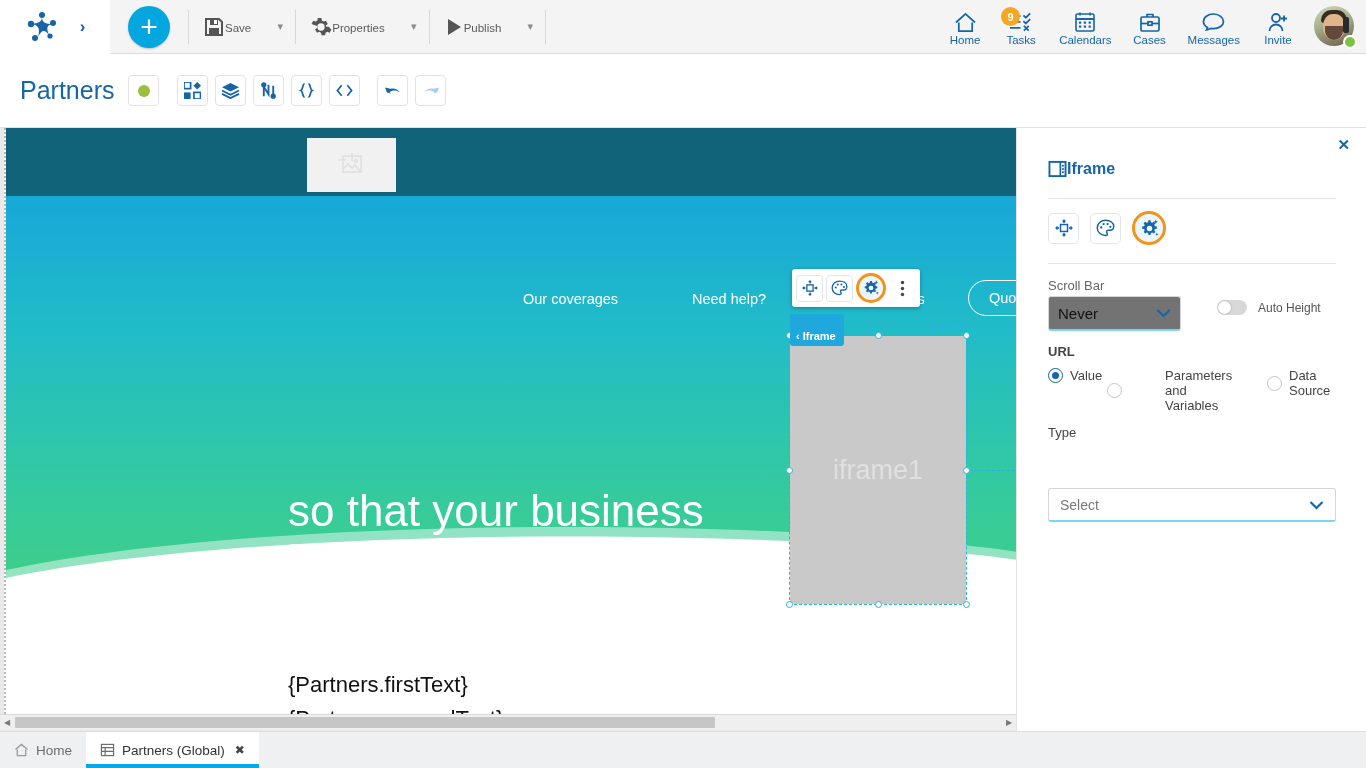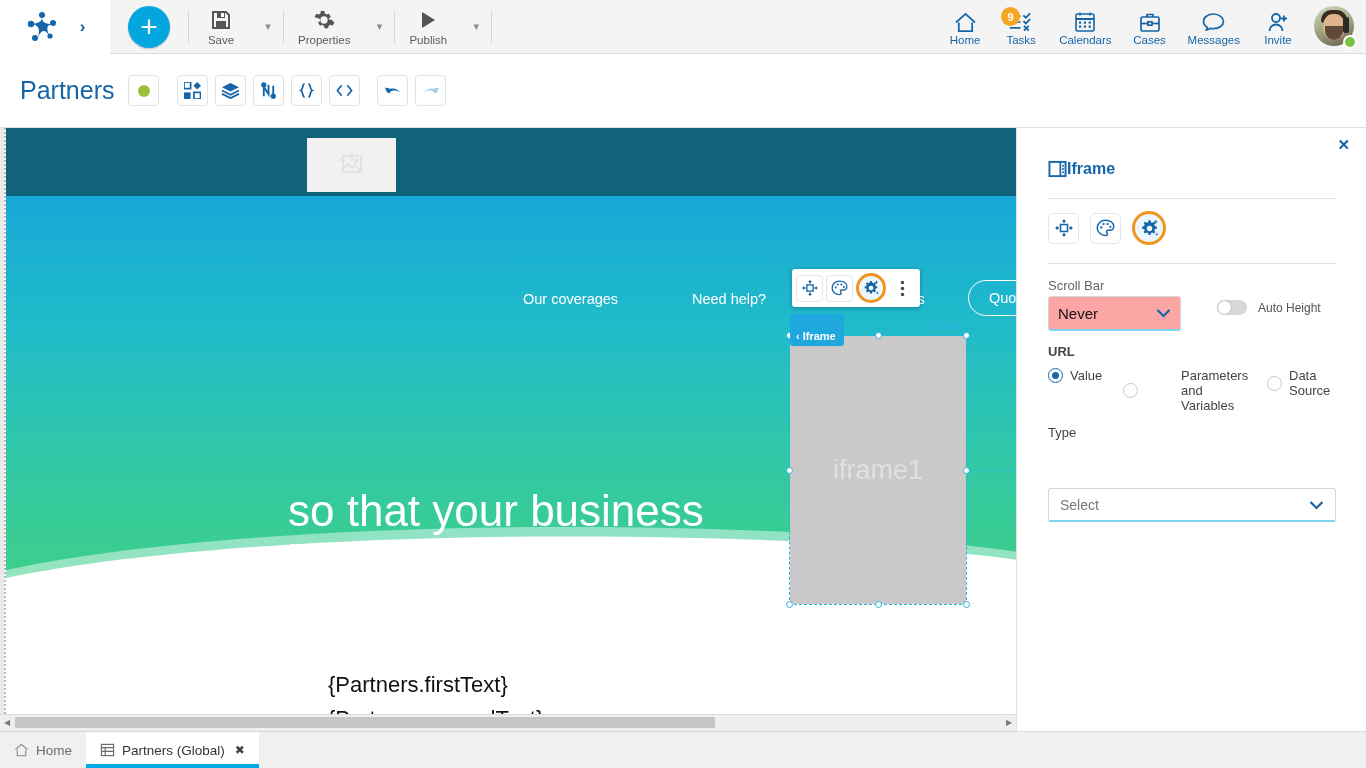--- a/index.html
+++ b/index.html
@@ -29,21 +29,21 @@
   #plus-zone { width:78px; display:flex; align-items:center; justify-content:center; }
   #plus-btn {
     width:42px; height:42px; border-radius:50%;
     background:#04a6e0; color:#fff;
     display:flex; align-items:center; justify-content:center;
     font-size:30px; font-weight:300; line-height:1; cursor:pointer;
     box-shadow:0 1px 2px rgba(0,0,0,.2);
   }
   .tb-sep { width:1px; height:34px; background:#d8d8d8; }
   .tb-item {
-    display:flex; flex-direction:column; align-items:center; justify-content:flex-end;
+    display:flex; align-items:center; justify-content:flex-end;
     padding:0 14px; cursor:pointer; min-width:64px;
   }
   .tb-item .tb-icon { height:24px; display:flex; align-items:center; justify-content:center; }
   .tb-item .tb-label { font-size:11.5px; color:#5a5a5a; margin-top:2px; }
   .tb-caret {
     display:flex; align-items:center; justify-content:center;
     width:30px; cursor:pointer; color:#8a8a8a; font-size:11px;
   }
 
   
@@ -161,21 +161,21 @@
     position:absolute; left:282px; top:310px;
     font-size:19px; color:#fff; font-weight:500;
   }
   #hero-headline {
     position:absolute; left:282px; top:358px; width:520px;
     font-size:44px; line-height:50px; color:#fff; font-weight:400;
   }
 
   #tokens {
     position:absolute; left:282px; top:540px;
-    font-size:22px; line-height:34px; color:#111;margin-left:40px;
+    font-size:22px; line-height:34px; color:#111;
   }
 
   
   #iframe-widget {
     position:absolute; left:784px; top:208px; width:176px; height:268px;
     background:#c9c9c9; outline:1px dashed #2bb3e0;
   }
   #iframe-widget .iframe-label {
     position:absolute; left:0; top:50%; transform:translateY(-50%);
     width:100%; text-align:center; font-size:27px; color:#e0e0e0;
@@ -262,21 +262,21 @@
   }
   #panel-hr2 {
     position:absolute; left:31px; top:135px; width:288px; height:1px; background:#e4e4e4;
   }
 
   .field-label { font-size:13px; color:#666; }
   #scrollbar-label { position:absolute; left:31px; top:150px; }
   #scrollbar-select {
     position:absolute; left:31px; top:168px; width:133px; height:35px;
     border:1px solid #d6d6d6; border-bottom:2px solid #7fd4ef; border-radius:3px;
-    background:#fca5a5; display:flex; align-items:center; justify-content:space-between;
+    background:#737373; display:flex; align-items:center; justify-content:space-between;
     padding:0 9px; cursor:pointer;
   }
   #scrollbar-value { font-size:15px; color:#111; }
 
   #autoheight-wrap {
     position:absolute; left:200px; top:172px; display:flex; align-items:center; gap:11px;
   }
   #autoheight-toggle {
     width:30px; height:15px; border-radius:8px; background:#d8d8d8; position:relative; cursor:pointer;
   }
@@ -289,21 +289,21 @@
   #url-label { position:absolute; left:31px; top:216px; font-size:13px; color:#444; font-weight:bold; }
   .radio-row { position:absolute; top:240px; display:flex; align-items:center; gap:7px; }
   .radio {
     width:15px; height:15px; border-radius:50%; border:1.5px solid #c6c6c6; background:#fff;
     display:flex; align-items:center; justify-content:center; cursor:pointer; flex:none;
   }
   .radio.checked { border:1.5px solid #1565a8; }
   .radio.checked .dot { width:7px; height:7px; border-radius:50%; background:#1565a8; }
   .radio-label { font-size:13px; color:#444; line-height:15px; }
   #radio-1 { left:31px; }
-  #radio-2 { left:106px;gap:43px; }
+  #radio-2 { left:90px;gap:43px; }
   #radio-3 { left:250px; }
 
   #type-label { position:absolute; left:31px; top:297px; font-size:13px; color:#444; }
   #type-select {
     position:absolute; left:31px; top:316px; width:288px; height:34px;
     border:1px solid #d6d6d6; border-bottom:2px solid #7fd4ef; border-radius:3px;
     background:#fff; display:flex; align-items:center; justify-content:space-between;
     padding:0 11px; cursor:pointer;margin-top:44px;
   }
   #type-value { font-size:14px; color:#777; }

